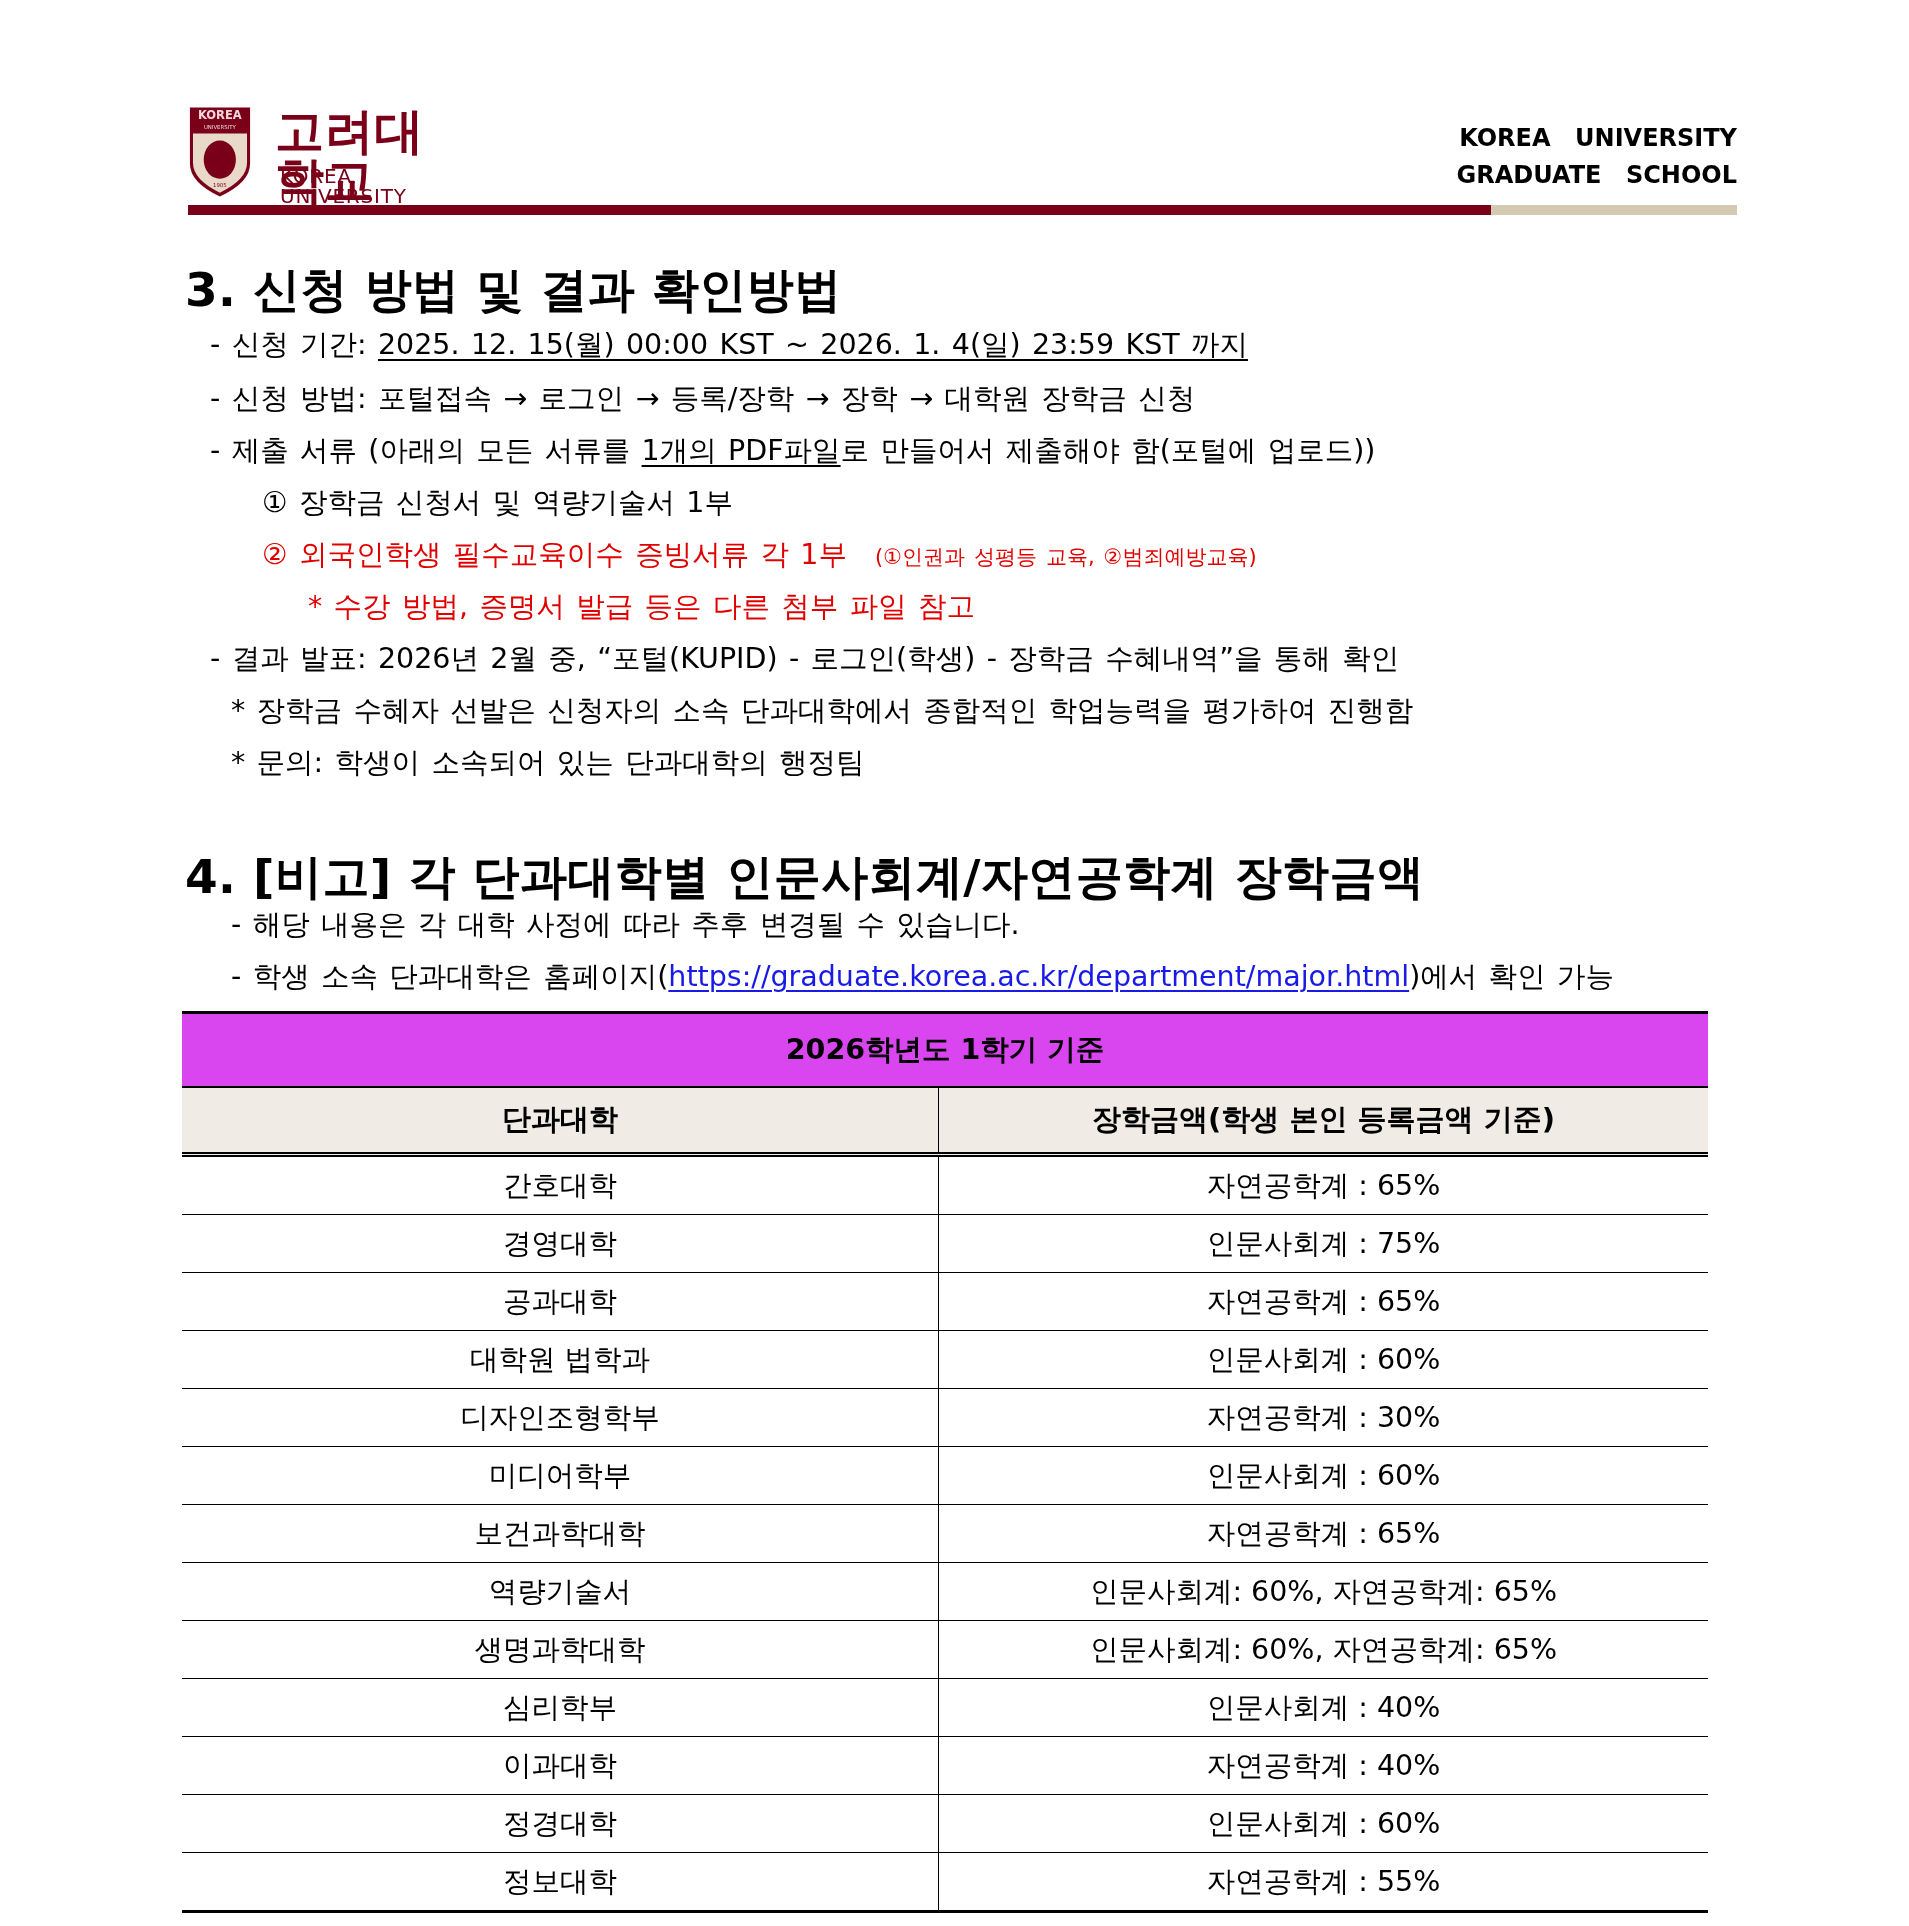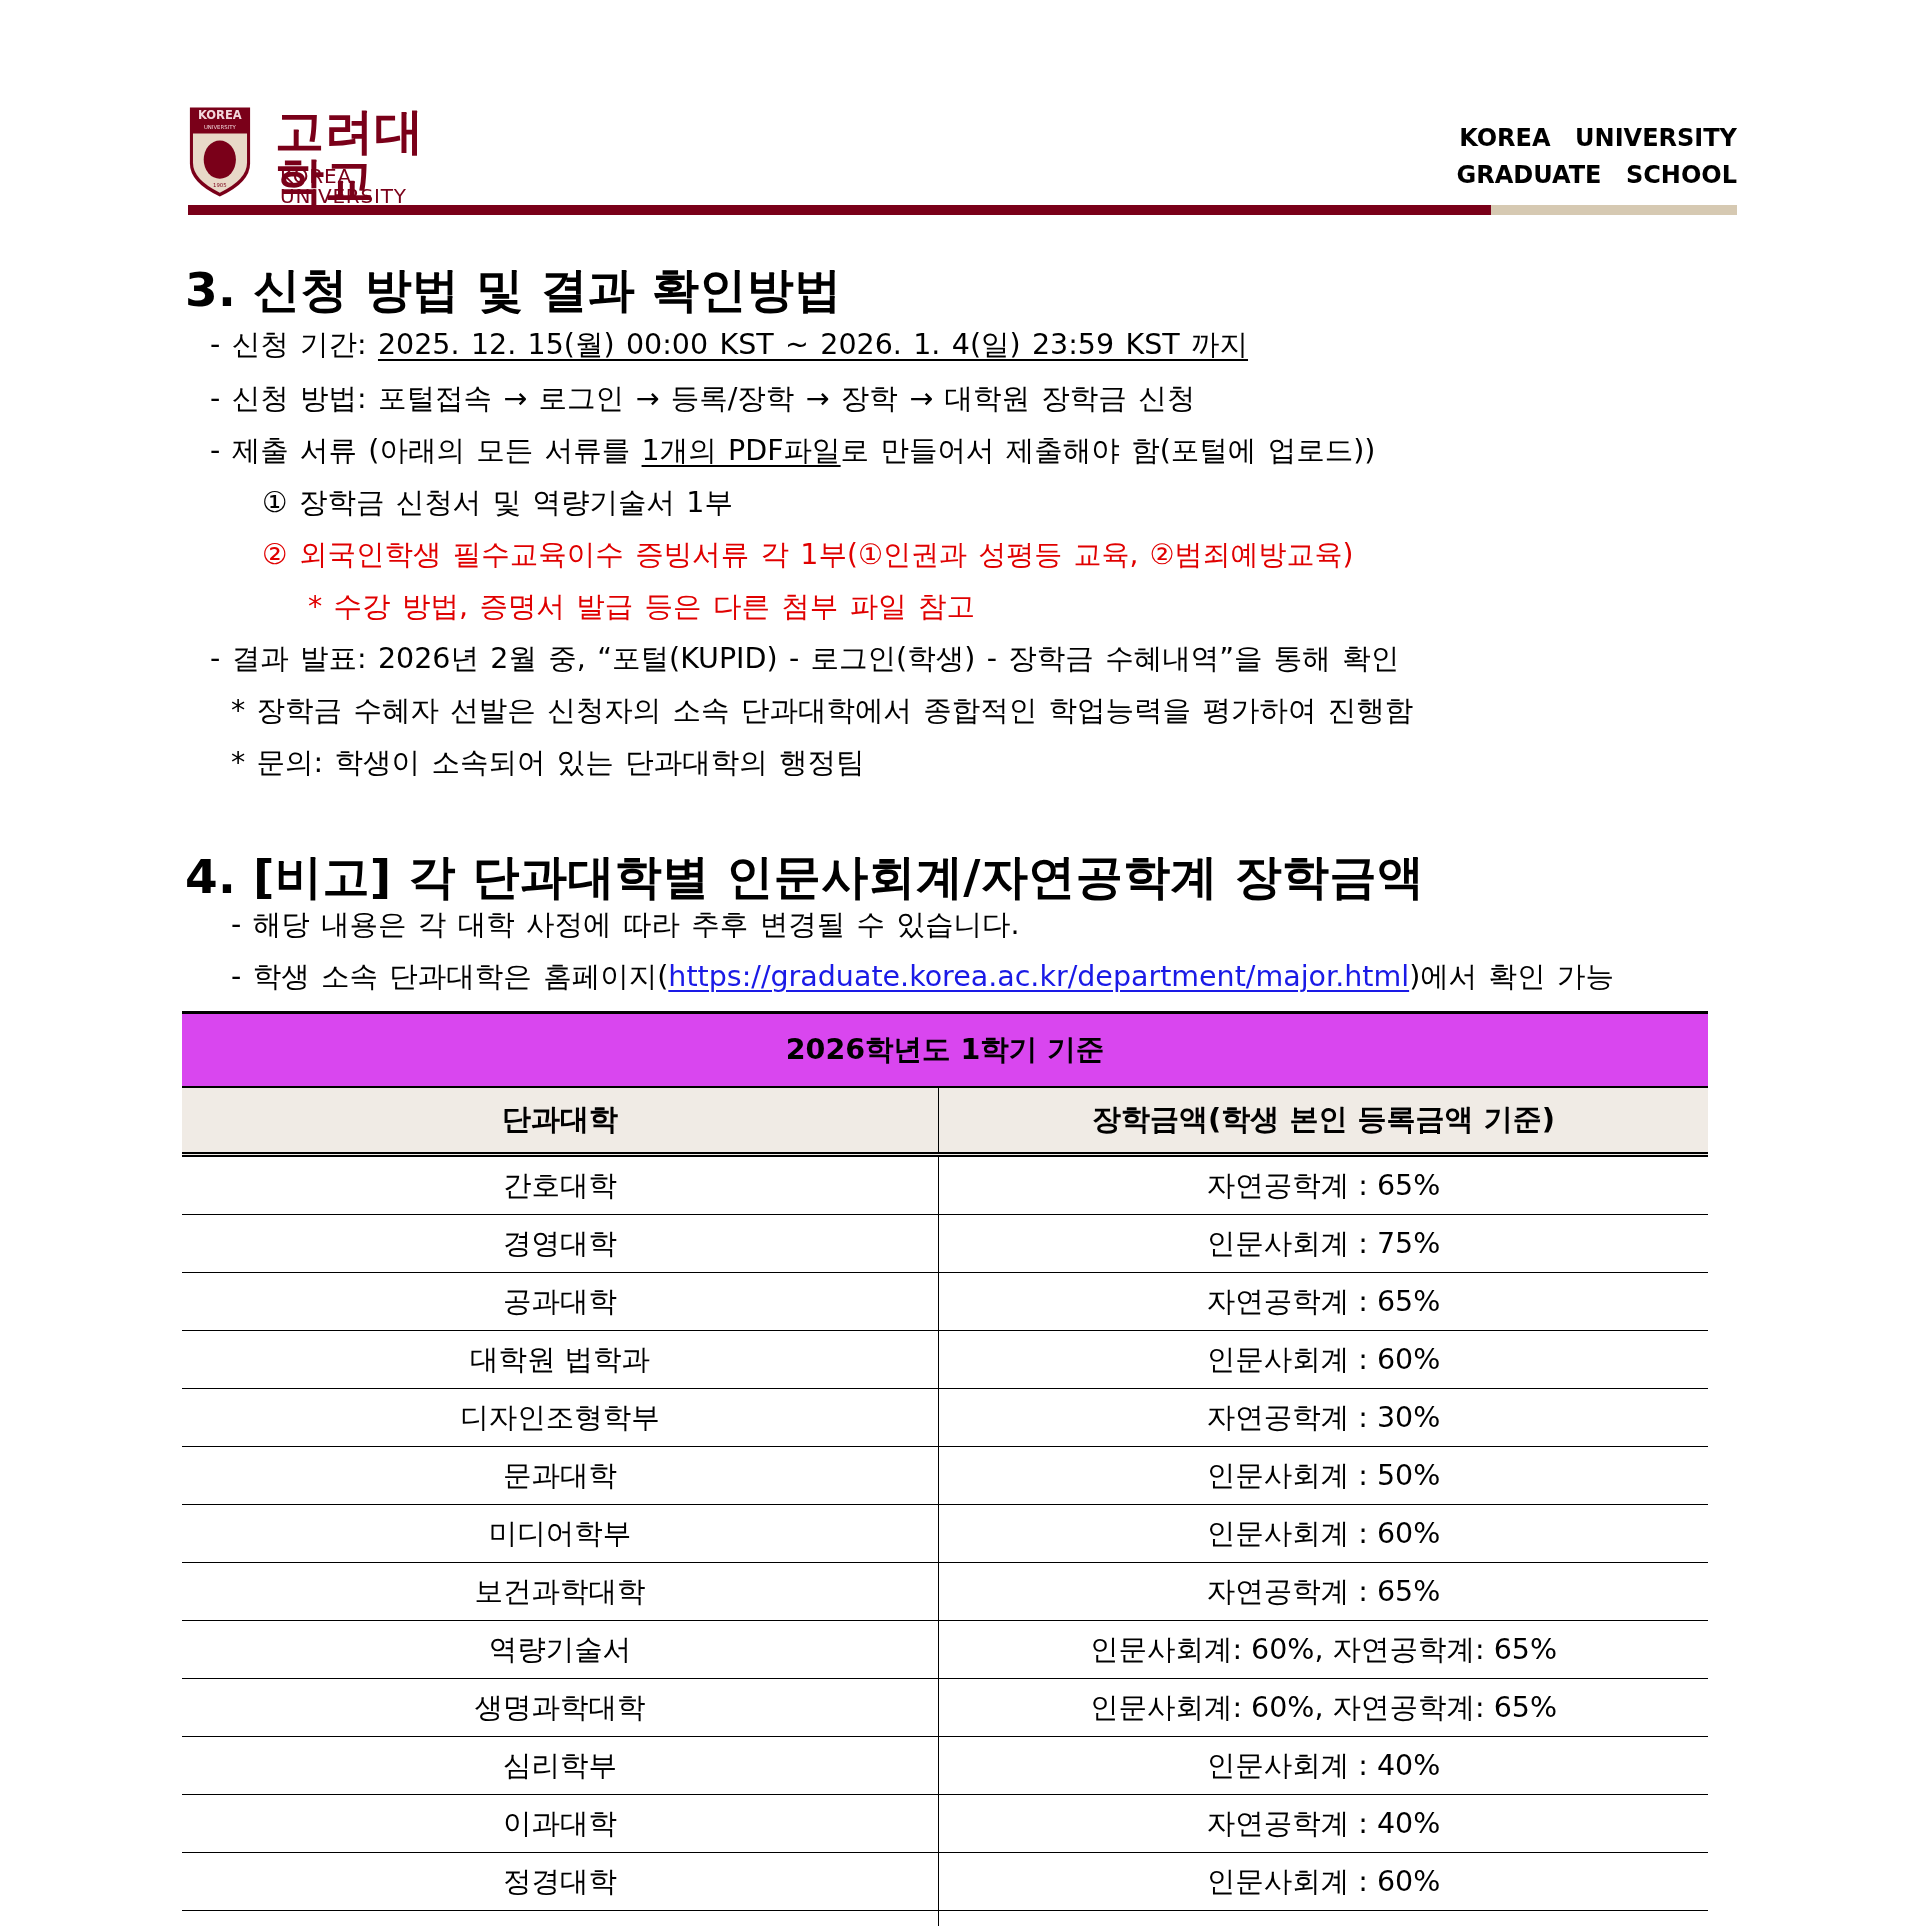--- a/index.html
+++ b/index.html
@@ -12,21 +12,21 @@
   .crest { position: absolute; left: 0; top: 1.9px; width: 64px; height: 92px; }
   .logo-ko { position: absolute; left: 87px; top: 3.1px; font-size: 49px; font-weight: bold; color: #7a0019; letter-spacing: 0.8px; line-height: 1; }
   .logo-en { position: absolute; left: 92px; top: 62px; font-size: 20px; color: #7a0019; letter-spacing: 0.8px; line-height: 1; }
   .header-right { position: absolute; right: 0; top: 16px; text-align: right; font-size: 24px; font-weight: bold; line-height: 37px; word-spacing: 3.9px; }
   .header-bar { position: absolute; left: 0; top: 101px; height: 9.6px; width: 1549px; background: #d6c9b2; }
   .header-bar .red { position: absolute; left: 0; top: 0; height: 9.6px; width: 1303px; background: #7a0019; }
 
   .section-title { position: absolute; left: 185px; font-size: 47px; font-weight: bold; line-height: 1; letter-spacing: 0.4px; }
   .line { position: absolute; font-size: 28.5px; line-height: 1; white-space: nowrap; word-spacing: 2.3px; }
   .red-text { color: #e00000; }
-  .small { font-size: 28px; }
+  .small { font-size: 21px; margin-left: 28px; }
   .u { text-decoration: underline; text-decoration-thickness: 2.3px; text-underline-offset: 4.6px; }
   .b { font-weight: normal; }
   a.link { color: #1a1ae6; text-decoration: underline; text-decoration-thickness: 1.9px; text-underline-offset: 3.9px; }
 
   .table-wrap { position: absolute; left: 182px; top: 1011px; width: 1526px; }
   table { border-collapse: collapse; width: 100%; font-size: 28.5px; }
   td, th { text-align: center; padding: 0; }
   .title-row td { background: #d946ef; height: 72px; font-weight: bold; border-top: 3.9px solid #000; border-bottom: 2.3px double #000; }
   .head-row th { background: #f0ebe5; height: 64px; font-weight: bold; border-top: 2.3px solid #000; border-bottom: 5.4px double #000; font-size: 29px; }
   .data-row td { height: 57px; border-bottom: 1.9px solid #000; }
@@ -107,24 +107,20 @@
         </tr>
         <tr class="data-row">
           <td class="col-left">대학원 법학과</td>
           <td>인문사회계 : 60%</td>
         </tr>
         <tr class="data-row">
           <td class="col-left">디자인조형학부</td>
           <td>자연공학계 : 30%</td>
         </tr>
         <tr class="data-row">
-          <td class="col-left">문과대학</td>
-          <td>인문사회계 : 50%</td>
-        </tr>
-        <tr class="data-row">
           <td class="col-left">미디어학부</td>
           <td>인문사회계 : 60%</td>
         </tr>
         <tr class="data-row">
           <td class="col-left">보건과학대학</td>
           <td>자연공학계 : 65%</td>
         </tr>
         <tr class="data-row">
           <td class="col-left">역량기술서</td>
           <td>인문사회계: 60%, 자연공학계: 65%</td>

